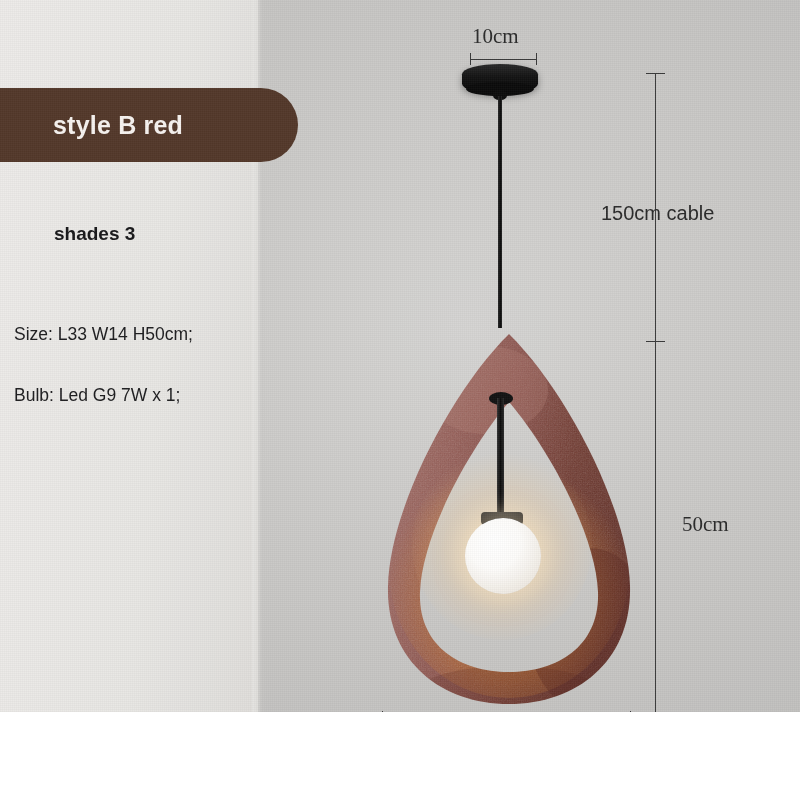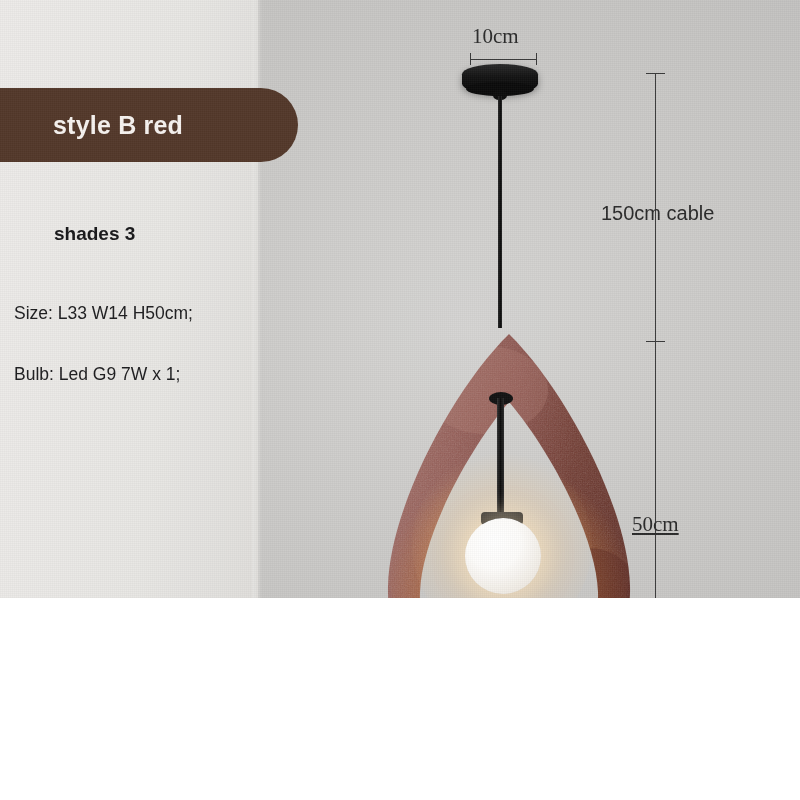--- a/index.html
+++ b/index.html
@@ -3,21 +3,21 @@
 <meta charset="utf-8">
 <style>
   html, body {
     margin: 0;
     padding: 0;
     background: #ffffff;
   }
   #scene {
     position: relative;
     width: 800px;
-    height: 598px;
+    height: 712px;
     overflow: hidden;
     font-family: "Liberation Sans", sans-serif;
   }
 
   
   .bg-right {
     position: absolute;
     left: 0; top: 0;
     width: 800px; height: 800px;
     background:
@@ -73,20 +73,21 @@
   .spec-list {
     position: absolute;
     left: 14px; top: 303px;
     width: 310px;
   }
   .spec-line {
     font-size: 17.5px;
     color: #1d1d1f;
     margin-bottom: 40px;
     white-space: nowrap;
+    margin-top: 21px;
   }
 
   
   .canopy {
     position: absolute;
     left: 462px; top: 64px;
     width: 76px; height: 30px;
     background: linear-gradient(180deg, #2a2a2a 0%, #141414 42%, #070707 100%);
     border-radius: 50% / 34%;
     box-shadow: 0 3px 7px rgba(0,0,0,0.35);
@@ -257,21 +258,21 @@
   <div class="dim-line-v" style="left:536px; top:53px; height:12px;"></div>
   <div class="dim-label" style="left:472px; top:24px;">10cm</div>
 
   <div class="dim-line-v" style="left:655px; top:73px; height:268px;"></div>
   <div class="dim-line-h" style="left:646px; top:73px; width:19px;"></div>
   <div class="dim-line-h" style="left:646px; top:341px; width:19px;"></div>
   <div class="dim-label-sans" style="left:601px; top:202px;">150cm cable</div>
 
   <div class="dim-line-v" style="left:655px; top:341px; height:372px;"></div>
   <div class="dim-line-h" style="left:646px; top:713px; width:19px;"></div>
-  <div class="dim-label" style="left:632px; top:512px;text-decoration:underline;">50cm</div>
+  <div class="dim-label" style="left:682px; top:512px;">50cm</div>
 
   <div class="dim-line-h" style="left:382px; top:717px; width:248px;"></div>
   <div class="dim-line-v" style="left:382px; top:711px; height:13px;"></div>
   <div class="dim-line-v" style="left:630px; top:711px; height:13px;"></div>
   <div class="dim-label" style="left:480px; top:725px;text-decoration:underline;">33cm</div>
 
   <div class="banner">
     <span class="banner-label">style B red</span>
   </div>
 

